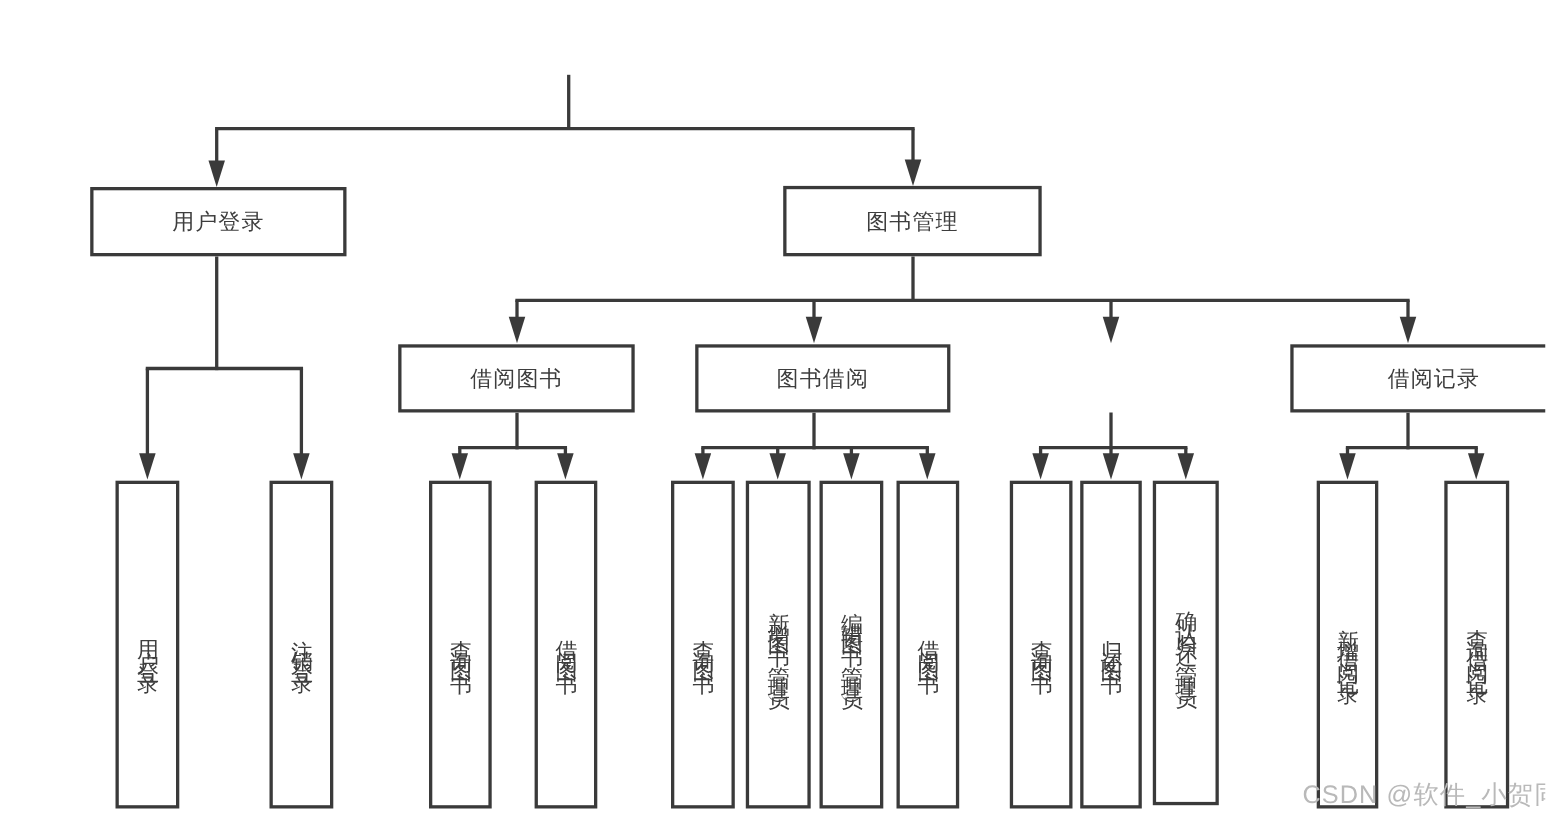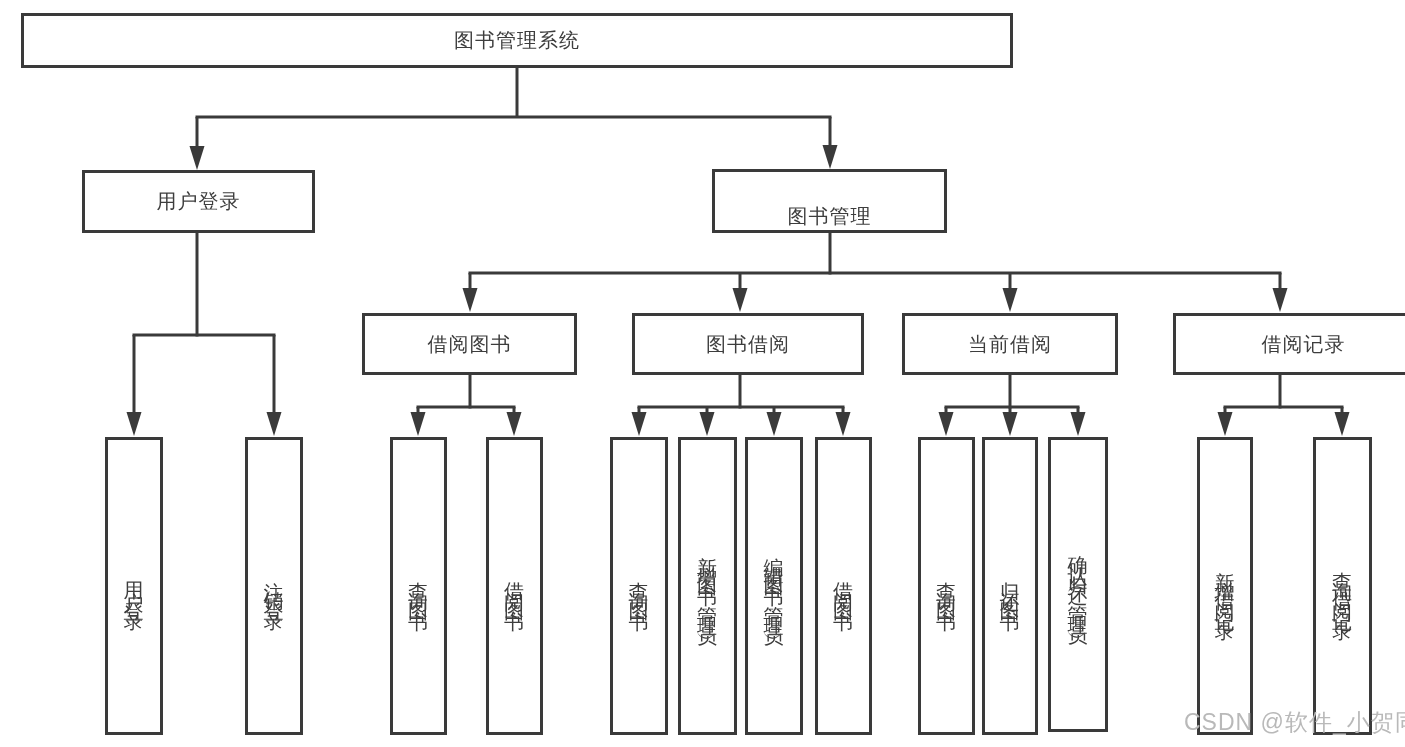--- a/index.html
+++ b/index.html
@@ -87,39 +87,33 @@
     <polygon points="1078,436 1070.5,412 1085.5,412" stroke="none"></polygon>
 
     <line x1="1280" y1="375" x2="1280" y2="408.5" fill="none"></line>
     <line x1="1223.5" y1="407" x2="1343.5" y2="407" fill="none"></line>
     <line x1="1225" y1="407" x2="1225" y2="418" fill="none"></line>
     <polygon points="1225,436 1217.5,412 1232.5,412" stroke="none"></polygon>
     <line x1="1342" y1="407" x2="1342" y2="418" fill="none"></line>
     <polygon points="1342,436 1334.5,412 1349.5,412" stroke="none"></polygon>
   </svg>
 
-  <div class="box" style="left:21px;top:13px;width:992px;height:55px;">
-    <span class="hlabel">图书管理系统</span>
-  </div>
 
   <div class="box" style="left:82px;top:170px;width:233px;height:63px;">
     <span class="hlabel">用户登录</span>
   </div>
-  <div class="box" style="left:712px;top:169px;width:235px;height:64px;align-items:flex-end;">
+  <div class="box" style="left:712px;top:169px;width:235px;height:64px;">
     <span class="hlabel">图书管理</span>
   </div>
 
   <div class="box" style="left:362px;top:313px;width:215px;height:62px;">
     <span class="hlabel">借阅图书</span>
   </div>
   <div class="box" style="left:632px;top:313px;width:232px;height:62px;">
     <span class="hlabel">图书借阅</span>
-  </div>
-  <div class="box" style="left:902px;top:313px;width:216px;height:62px;">
-    <span class="hlabel">当前借阅</span>
   </div>
   <div class="box" style="left:1173px;top:313px;width:261px;height:62px;">
     <span class="hlabel">借阅记录</span>
   </div>
 
   <div class="box vbox" style="left:105px;top:437px;width:58px;height:298px;">
     <span class="vlabel">用户登录</span>
   </div>
   <div class="box vbox" style="left:245px;top:437px;width:58px;height:298px;">
     <span class="vlabel">注销登录</span>

